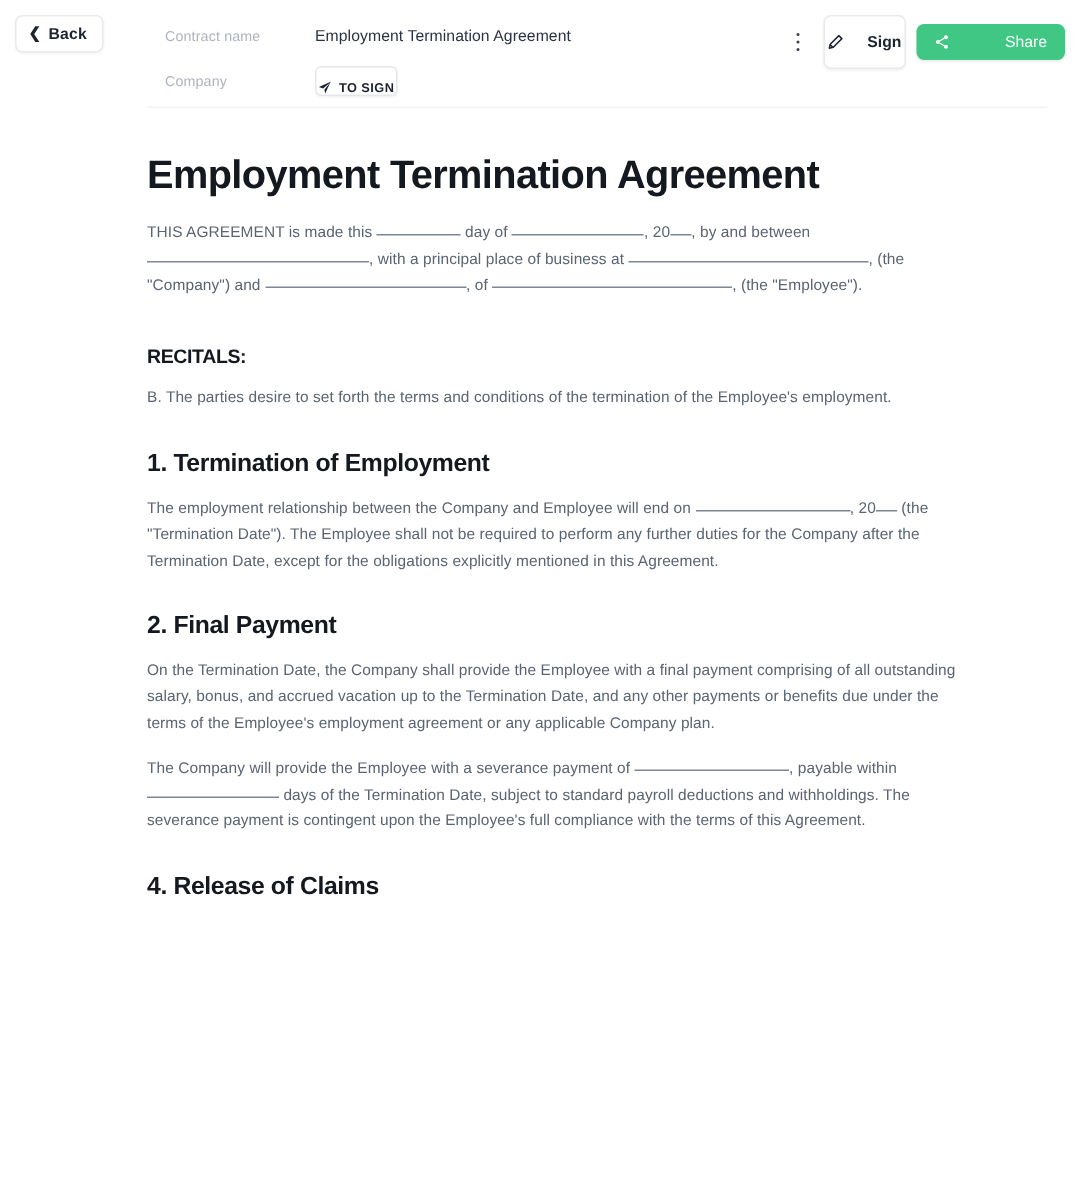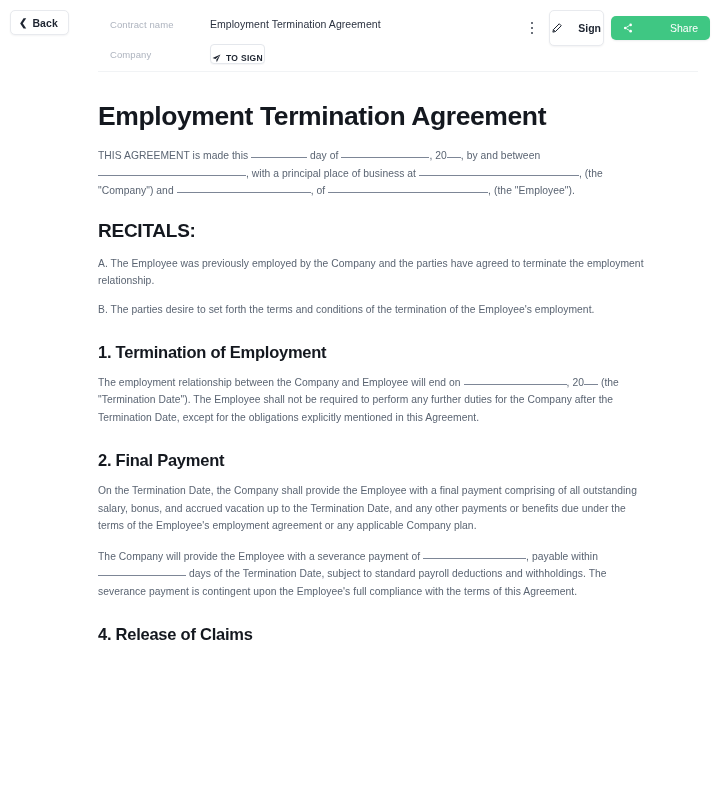--- a/index.html
+++ b/index.html
@@ -201,22 +201,22 @@
     font-size: 16.5px;
     font-weight: bold;
     color: #14181f;
     letter-spacing: -0.25px;
     line-height: 1.2;
     margin-top: 25px;
     margin-bottom: 11px;
   }
 
   .doc h2.recitals {
-    font-size: 19px;
-    margin-top: 20px;
+    font-size: 13px;
+    margin-top: 30px;
     margin-bottom: 12px;
   }
 
   .doc p {
     font-size: 10.3px;
     line-height: 17.5px;
     color: #5a6472;
     letter-spacing: 0.06px;
     margin-bottom: 13px;
     max-width: 556px;
@@ -298,21 +298,20 @@
 
   <div class="doc-scroll">
     <div class="doc">
 
       <h1>Employment Termination Agreement</h1>
 
       <p><span>THIS AGREEMENT is made this</span> <span class="blank b-md"></span> <span>day of</span> <span class="blank b-lg"></span><span>, 20</span><span class="blank b-20"></span><span>, by and between</span> <span class="blank b-xxl"></span><span>, with a principal place of business at</span> <span class="blank b-wide"></span><span>, (the "Company") and</span> <span class="blank b-w2"></span><span>, of</span> <span class="blank b-wide"></span><span>, (the "Employee").</span></p>
 
       <h2 class="recitals">RECITALS:</h2>
 
-      <p class="tight">A. The Employee was previously employed by the Company and the parties have agreed to terminate the employment relationship.</p>
       <p class="tight">B. The parties desire to set forth the terms and conditions of the termination of the Employee's employment.</p>
 
       <h2>1. Termination of Employment</h2>
       <p><span>The employment relationship between the Company and Employee will end on</span> <span class="blank b-xl"></span><span>, 20</span><span class="blank b-20"></span><span> (the "Termination Date"). The Employee shall not be required to perform any further duties for the Company after the Termination Date, except for the obligations explicitly mentioned in this Agreement.</span></p>
 
       <h2>2. Final Payment</h2>
       <p>On the Termination Date, the Company shall provide the Employee with a final payment comprising of all outstanding salary, bonus, and accrued vacation up to the Termination Date, and any other payments or benefits due under the terms of the Employee's employment agreement or any applicable Company plan.</p>
 
       <p><span>The Company will provide the Employee with a severance payment of</span> <span class="blank b-xl"></span><span>, payable within</span> <span class="blank b-lg"></span> <span>days of the Termination Date, subject to standard payroll deductions and withholdings. The severance payment is contingent upon the Employee's full compliance with the terms of this Agreement.</span></p>
 

